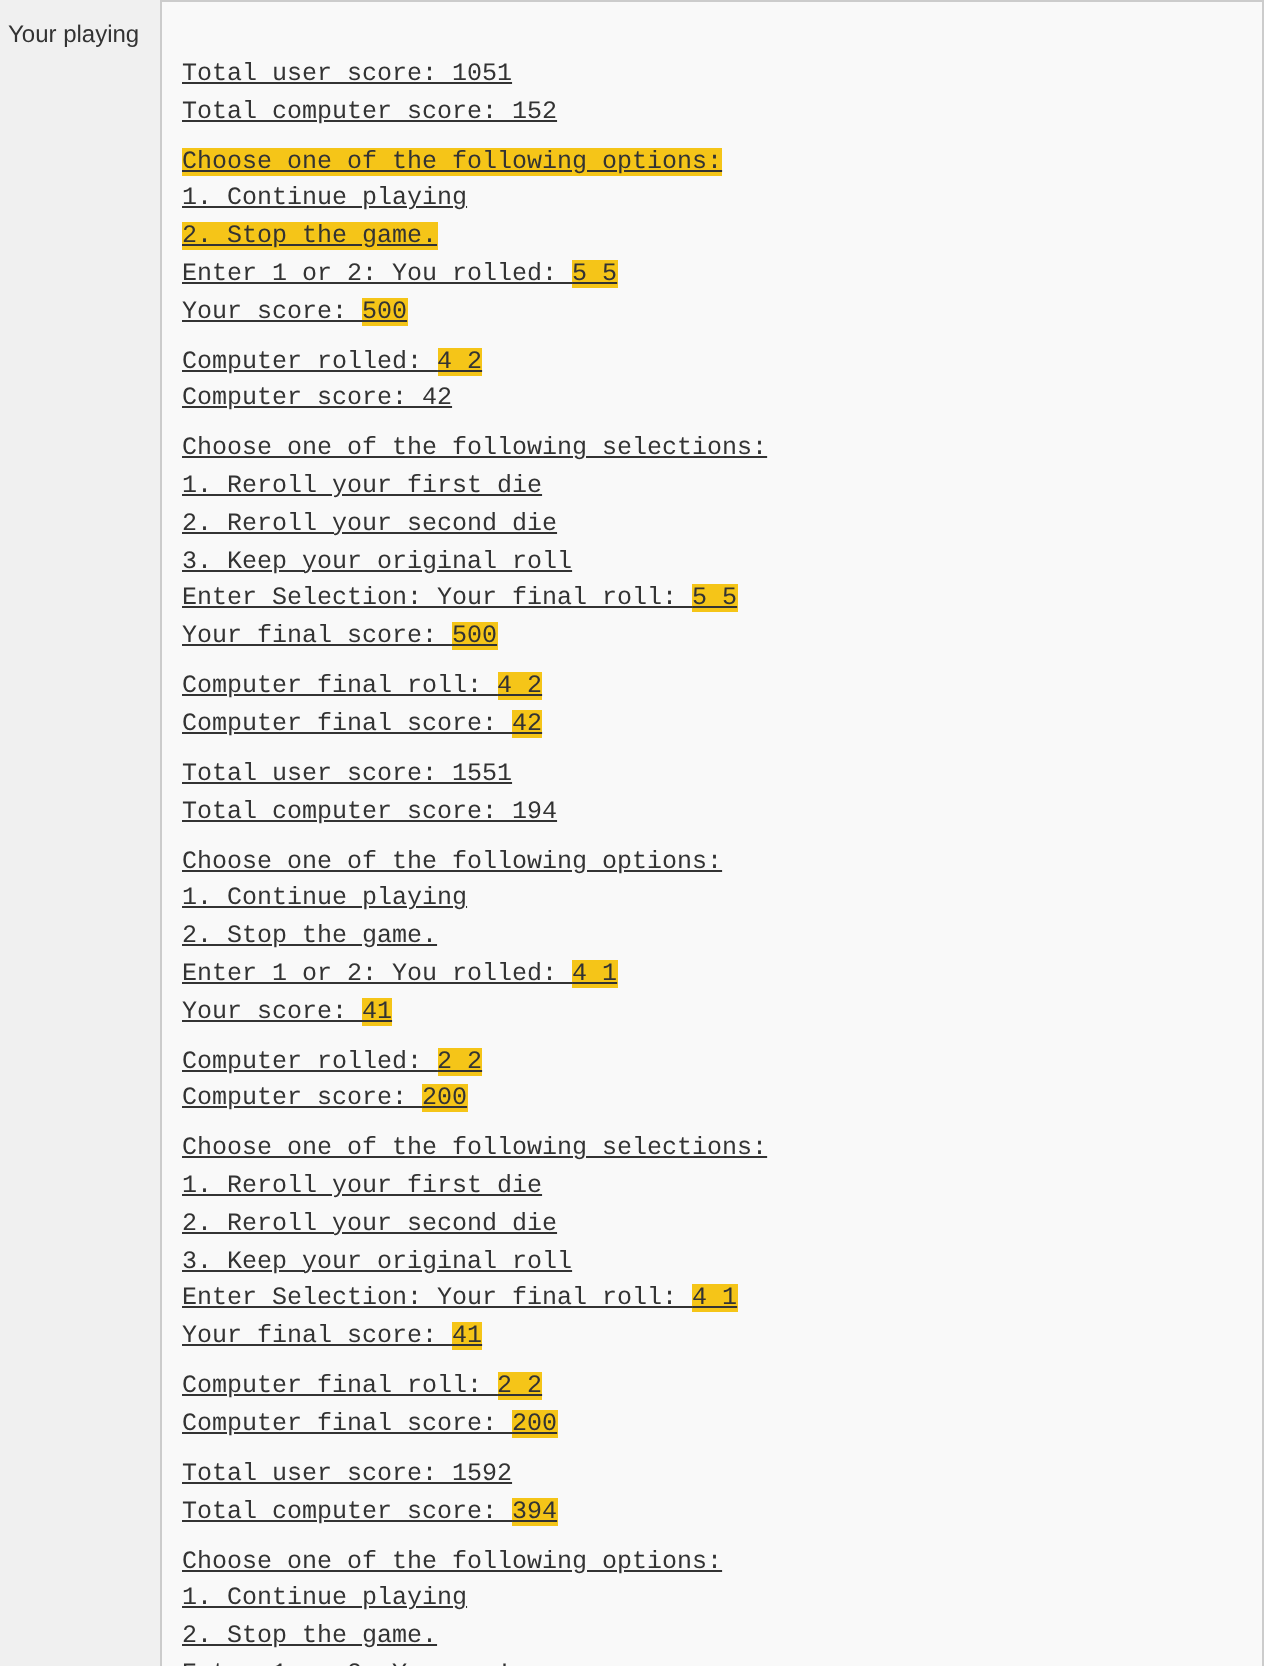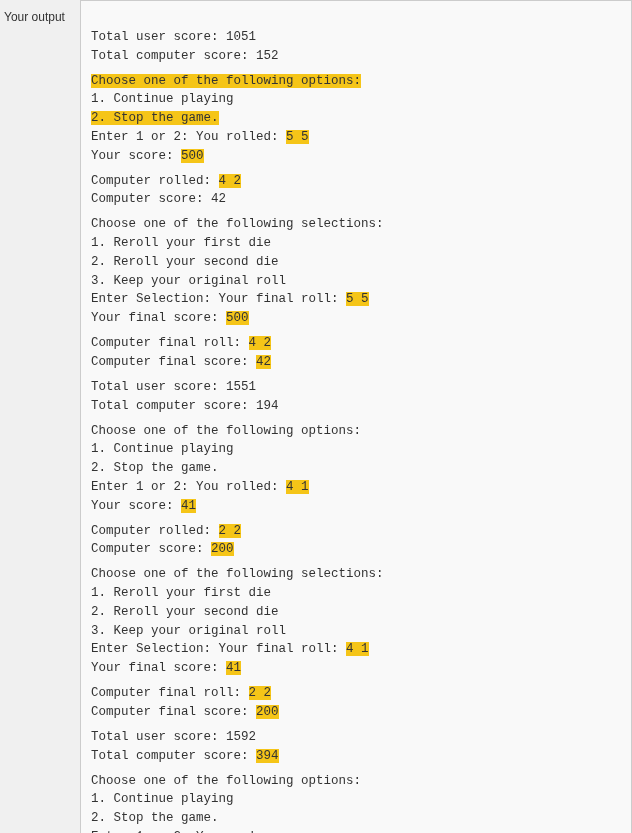--- a/index.html
+++ b/index.html
@@ -41,28 +41,29 @@
     }
 
     .highlight {
       background-color: #f5c518;
       color: #333;
     }
 
     .line {
       display: block;
       margin: 0;
+      text-decoration: underline;
     }
 
     .spacer {
       display: block;
       height: 0.5em;
     }
   </style>
 </head>
 <body>
 
 <div class="label-col">
-  <span>Your output</span>
+  <span>Your playing</span>
 </div>
 
 <div class="output-col" id="output-panel">
 <span class="line">Total user score: 1051</span><span class="line">Total computer score: 152</span><span class="spacer"></span><span class="line"><span class="highlight">Choose one of the following options:</span></span><span class="line">1. Continue playing</span><span class="line"><span class="highlight">2. Stop the game.</span></span><span class="line">Enter 1 or 2: You rolled: <span class="highlight">5 5</span></span><span class="line">Your score: <span class="highlight">500</span></span><span class="spacer"></span><span class="line">Computer rolled: <span class="highlight">4 2</span></span><span class="line">Computer score: 42</span><span class="spacer"></span><span class="line">Choose one of the following selections:</span><span class="line">1. Reroll your first die</span><span class="line">2. Reroll your second die</span><span class="line">3. Keep your original roll</span><span class="line">Enter Selection: Your final roll: <span class="highlight">5 5</span></span><span class="line">Your final score: <span class="highlight">500</span></span><span class="spacer"></span><span class="line">Computer final roll: <span class="highlight">4 2</span></span><span class="line">Computer final score: <span class="highlight">42</span></span><span class="spacer"></span><span class="line">Total user score: 1551</span><span class="line">Total computer score: 194</span><span class="spacer"></span><span class="line">Choose one of the following options:</span><span class="line">1. Continue playing</span><span class="line">2. Stop the game.</span><span class="line">Enter 1 or 2: You rolled: <span class="highlight">4 1</span></span><span class="line">Your score: <span class="highlight">41</span></span><span class="spacer"></span><span class="line">Computer rolled: <span class="highlight">2 2</span></span><span class="line">Computer score: <span class="highlight">200</span></span><span class="spacer"></span><span class="line">Choose one of the following selections:</span><span class="line">1. Reroll your first die</span><span class="line">2. Reroll your second die</span><span class="line">3. Keep your original roll</span><span class="line">Enter Selection: Your final roll: <span class="highlight">4 1</span></span><span class="line">Your final score: <span class="highlight">41</span></span><span class="spacer"></span><span class="line">Computer final roll: <span class="highlight">2 2</span></span><span class="line">Computer final score: <span class="highlight">200</span></span><span class="spacer"></span><span class="line">Total user score: 1592</span><span class="line">Total computer score: <span class="highlight">394</span></span><span class="spacer"></span><span class="line">Choose one of the following options:</span><span class="line">1. Continue playing</span><span class="line">2. Stop the game.</span><span class="line">Enter 1 or 2: You won!</span></div>
 
 </body></html>

